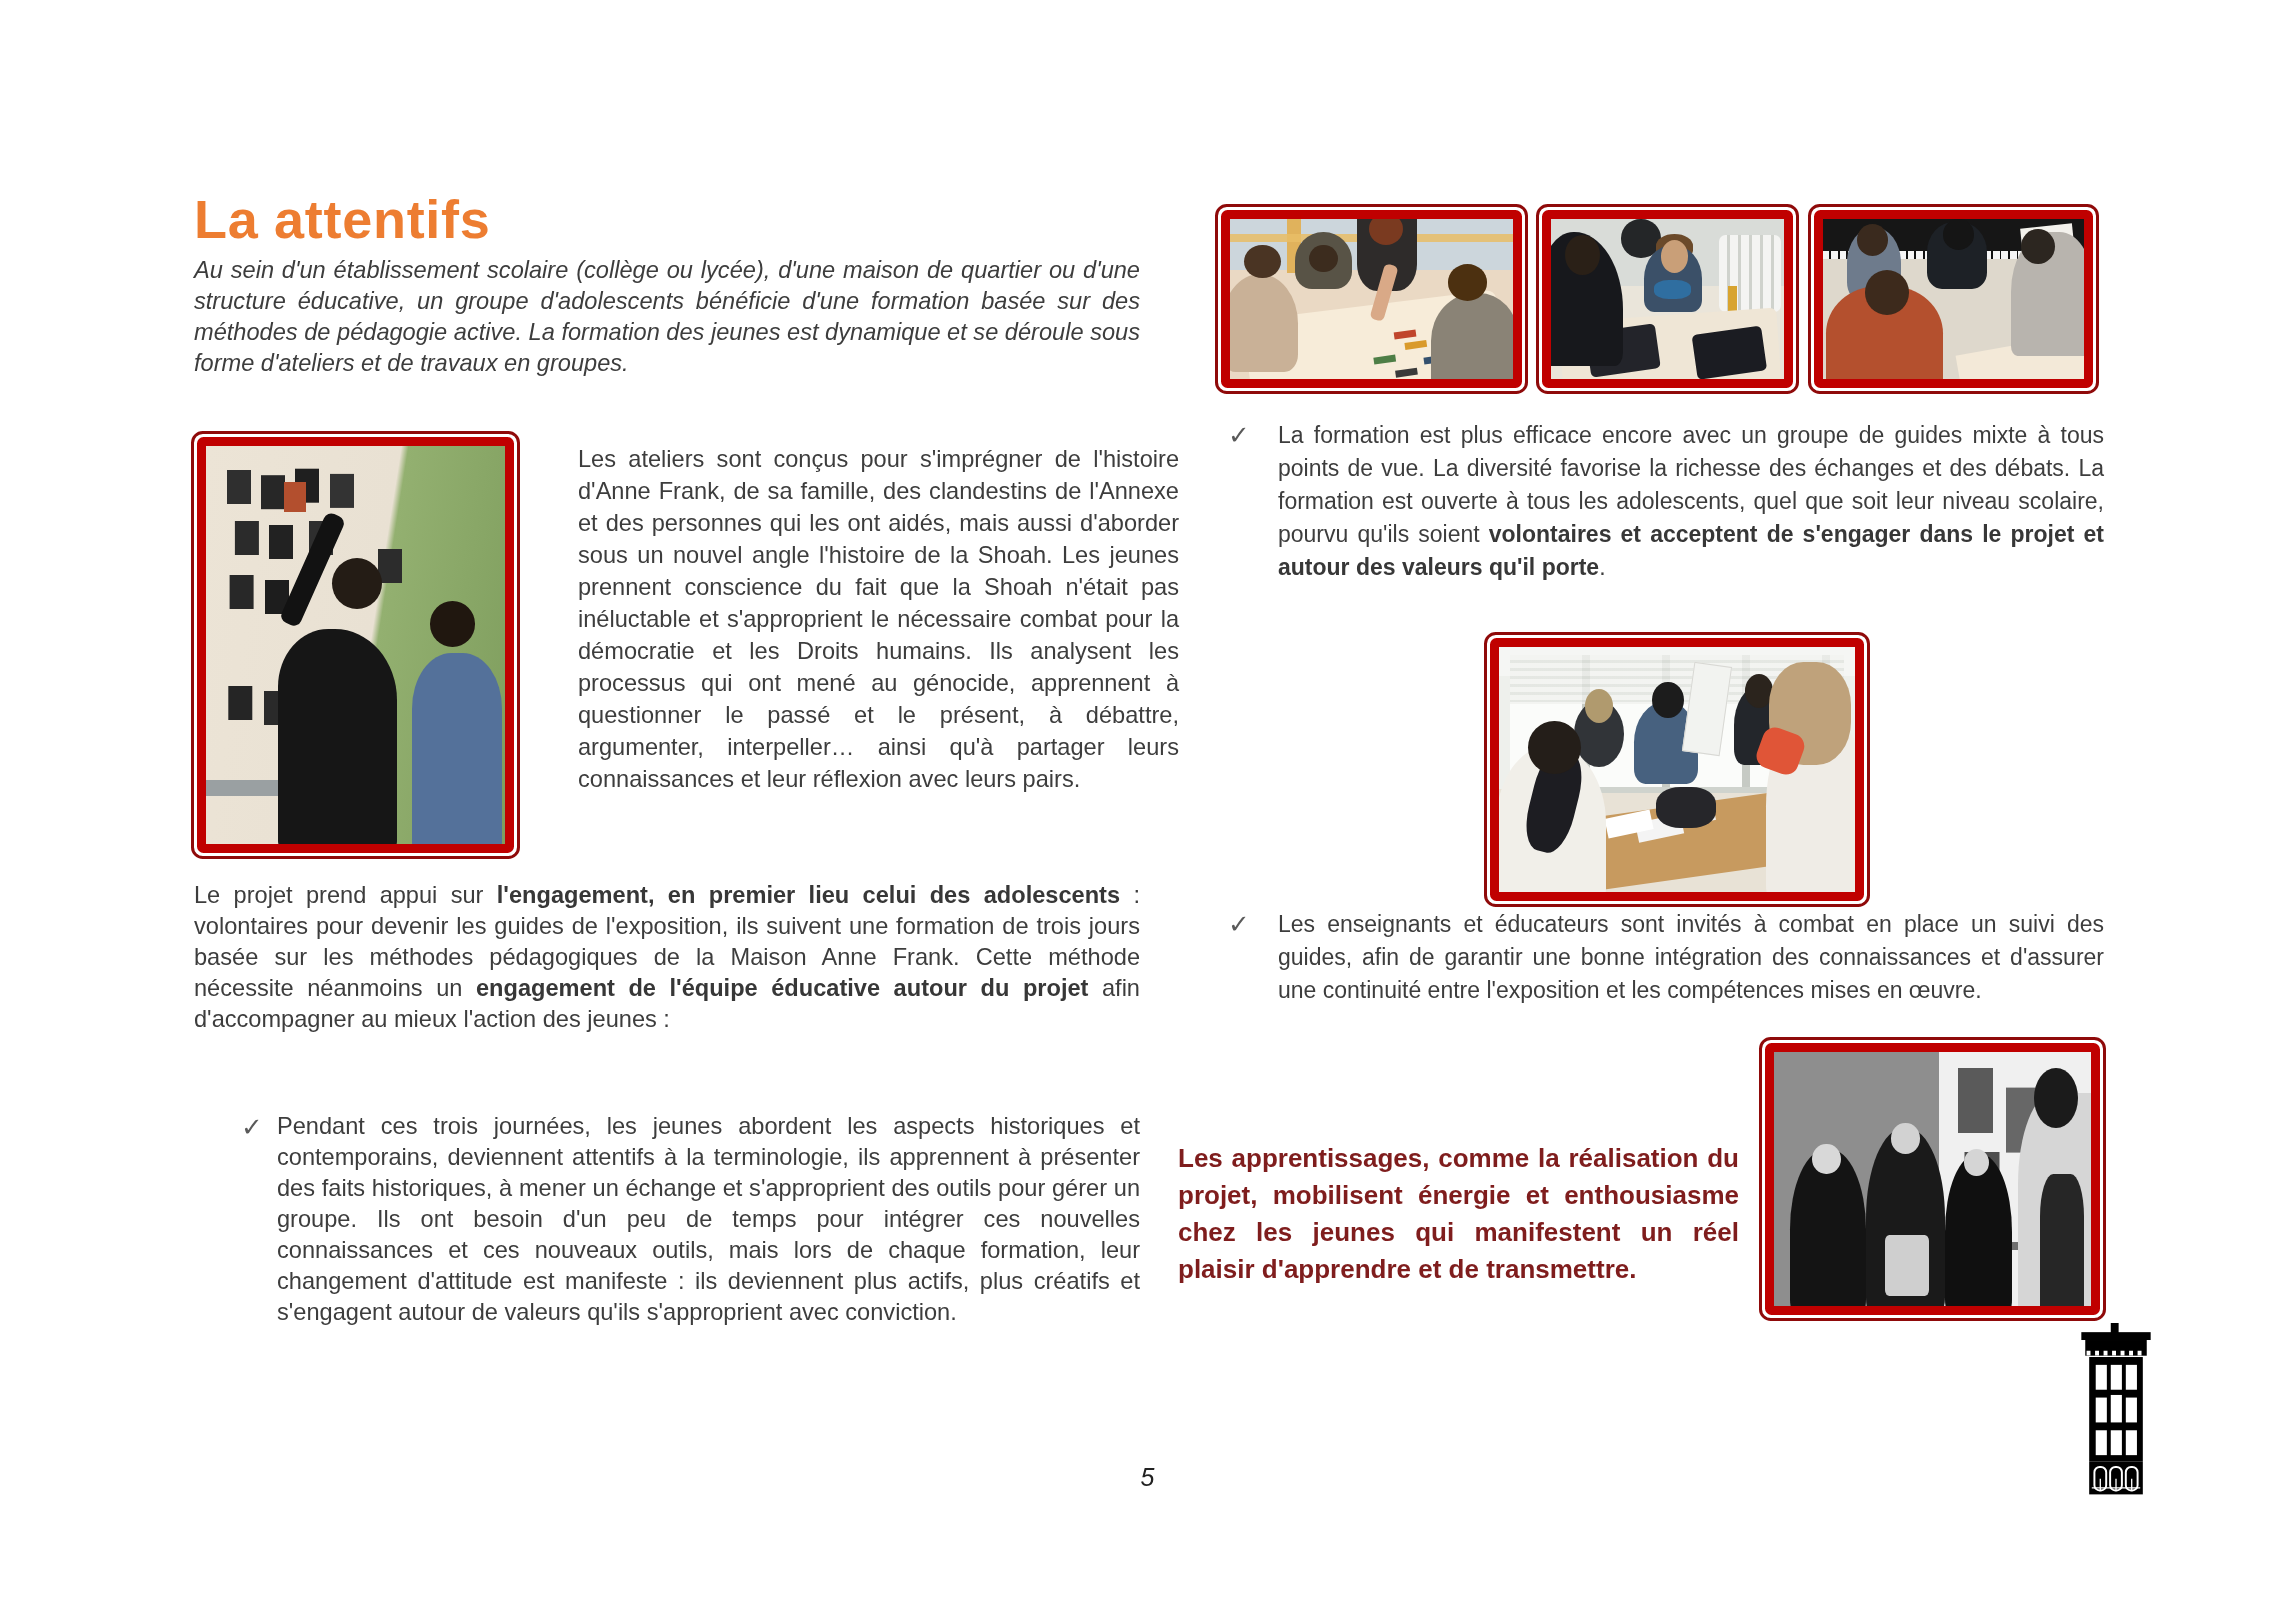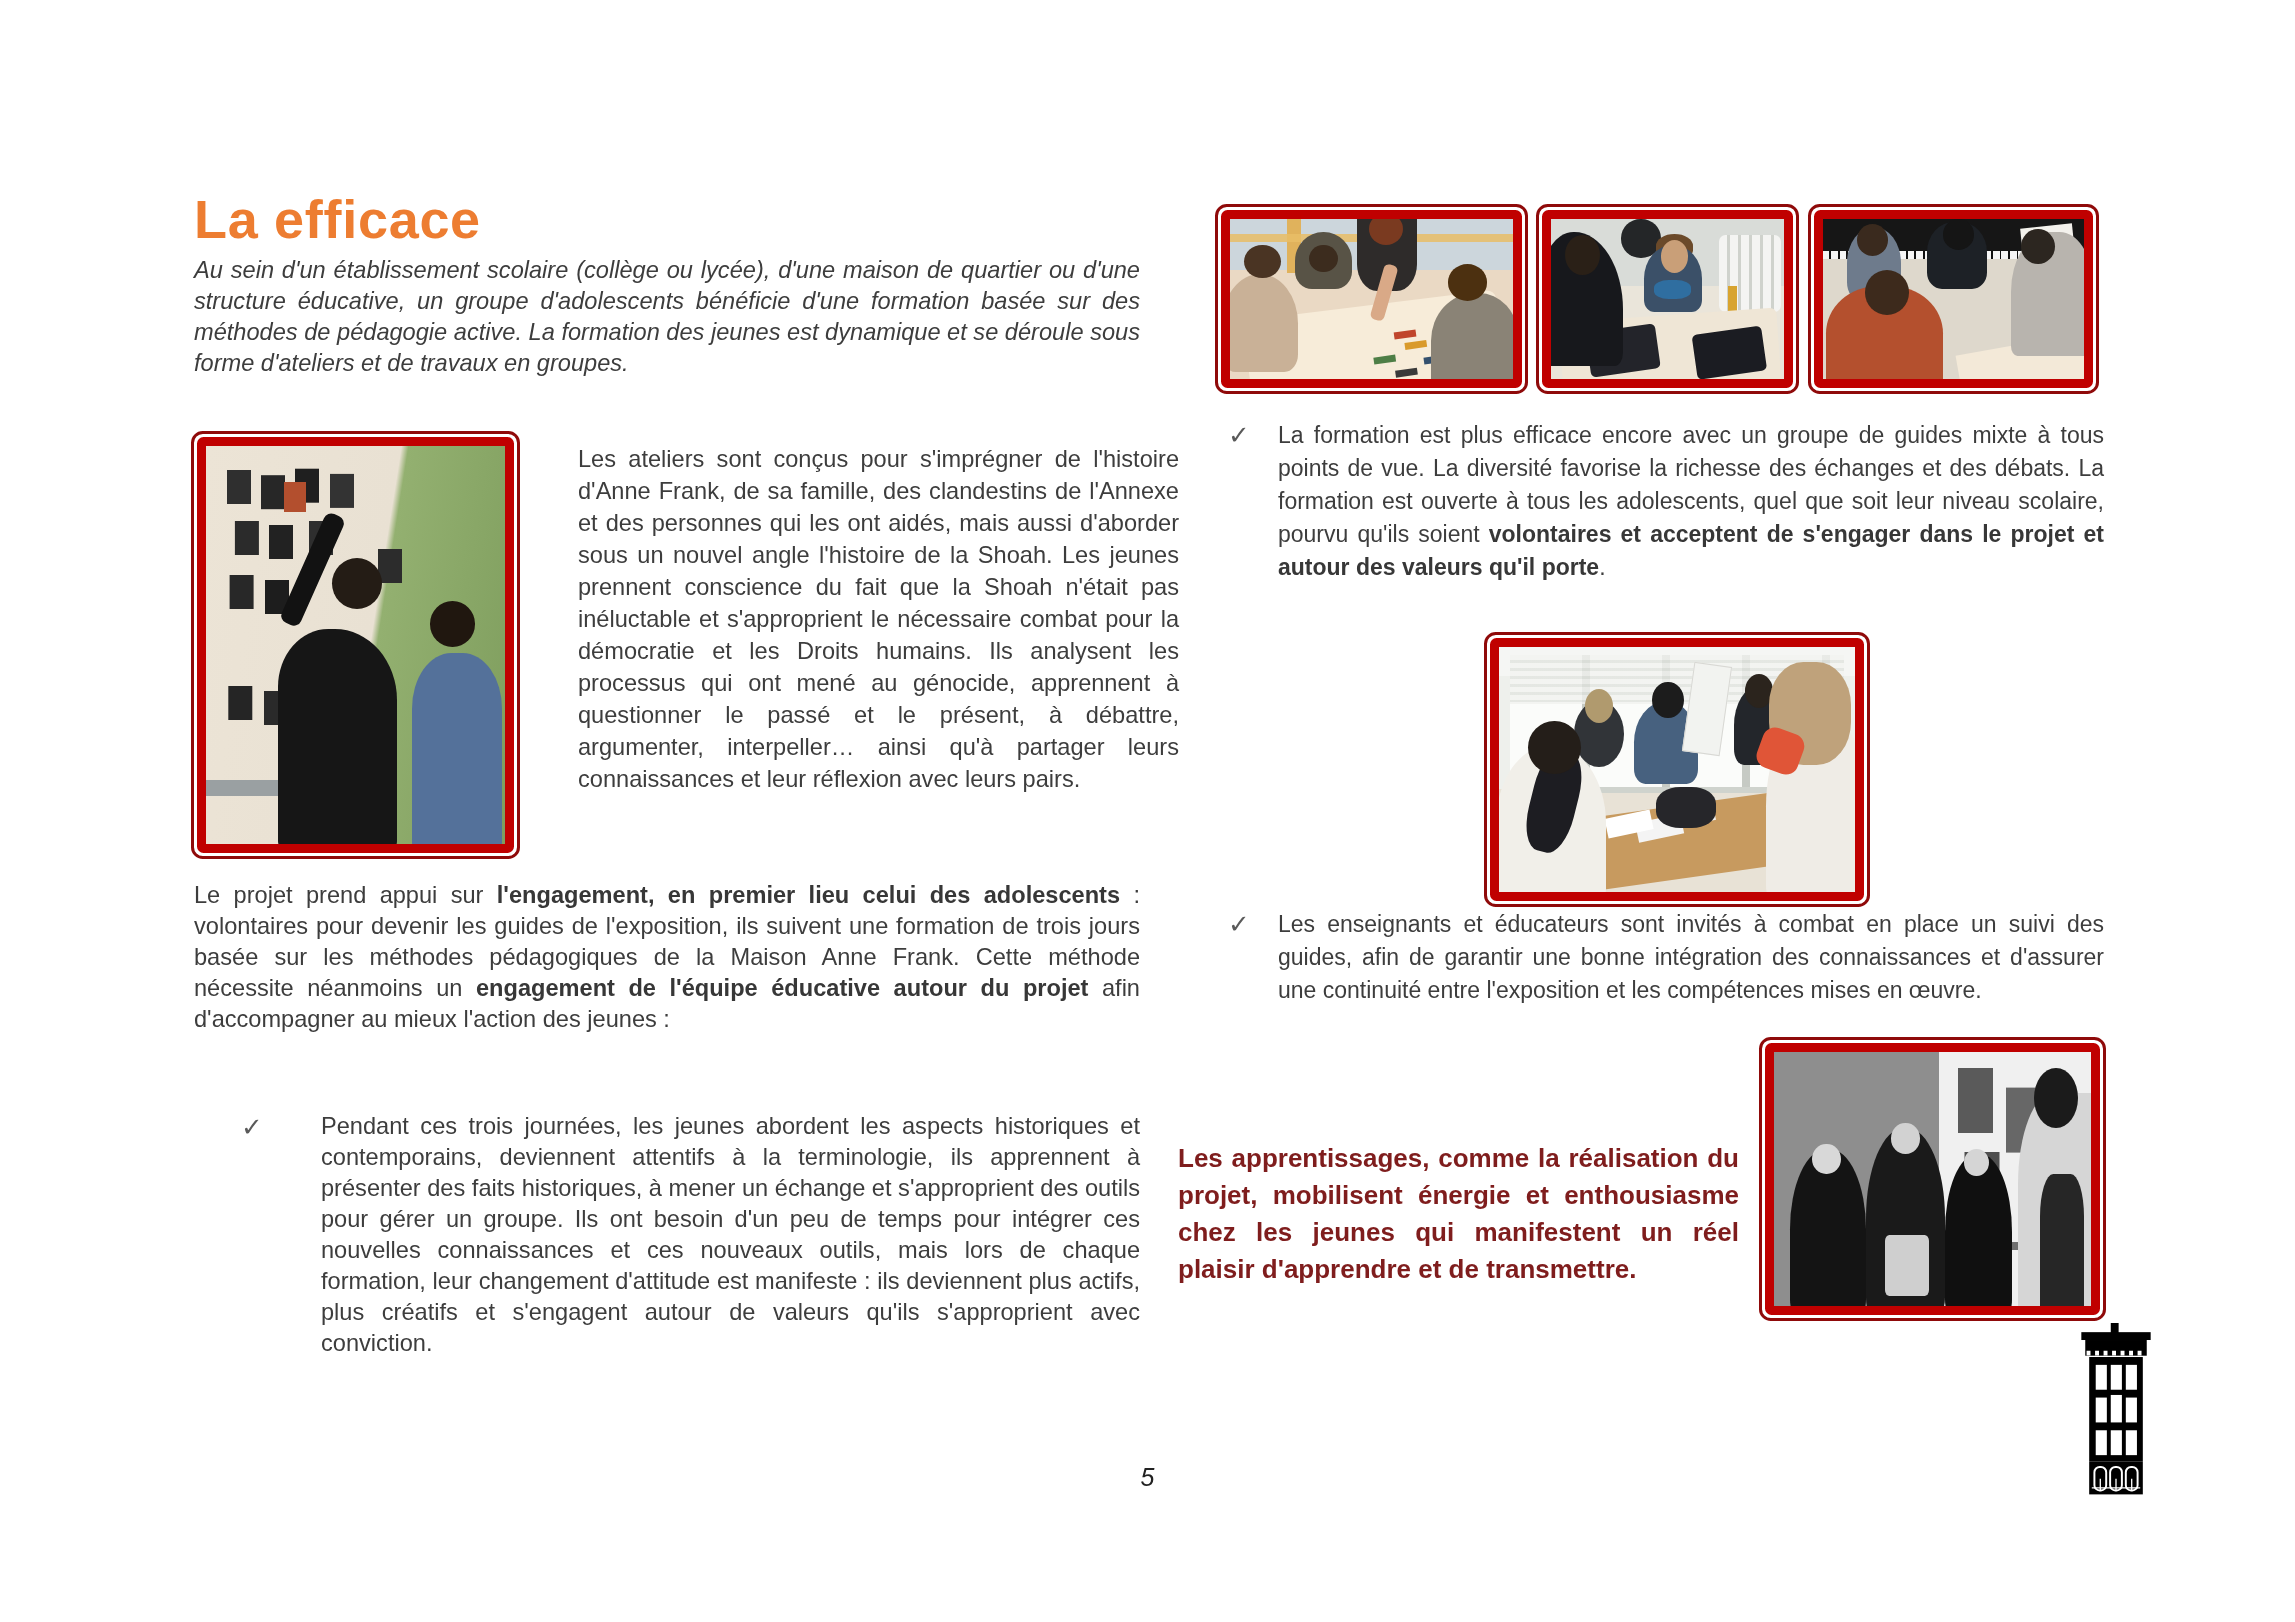--- a/index.html
+++ b/index.html
@@ -29,21 +29,21 @@
     font-size:23.6px;line-height:31px;text-align:justify;
   }
   .bullet{position:absolute;}
   .bullet .check{
     position:absolute;left:0;top:1.3px;font-size:26px;color:#5a5a5a;
   }
   .bullet .btext{
     margin:0;font-size:23.6px;line-height:31px;text-align:justify;
   }
   .bullet-left{left:241px;top:1111px;width:899px;}
-  .bullet-left .btext{margin-left:80px;}
+  .bullet-left .btext{margin-left:36px;}
   .bullet-r1{left:1228px;top:419px;width:876px;}
   .bullet-r2{left:1228px;top:908px;width:876px;}
   .bullet-r1 .btext,.bullet-r2 .btext{margin-left:50px;font-size:23px;line-height:33px;}
   .bold-para{
     position:absolute;left:1178px;top:1140px;width:561px;margin:0;
     font-size:26px;line-height:37px;font-weight:bold;text-align:justify;color:#7f1d1d;
   }
   .page-number{
     position:absolute;left:0;top:1463px;width:2295px;text-align:center;
     font-size:25px;font-style:italic;color:#222;
@@ -174,21 +174,21 @@
   .bw-ghead{right:4%;top:6%;width:14%;height:24%;background:#1b1b1b;border-radius:50%;}
 
   
   .building{position:absolute;left:2080px;top:1323px;}
 </style>
 </head>
 <body>
 
 <div class="page">
 
-  <h1 class="title">La efficace</h1>
+  <h1 class="title">La attentifs</h1>
 
   <p class="intro">Au sein d'un établissement scolaire (collège ou lycée), d'une maison de quartier ou d'une structure éducative, un groupe d'adolescents bénéficie d'une formation basée sur des méthodes de pédagogie active. La formation des jeunes est dynamique et se déroule sous forme d'ateliers et de travaux en groupes.</p>
 
   <div class="frame photo-left">
     <div class="red">
       <div class="pl-bg"></div>
       <div class="pl-photos"></div>
       <div class="pl-photo-color"></div>
       <div class="pl-shelf"></div>
       <div class="pl-arm"></div>

